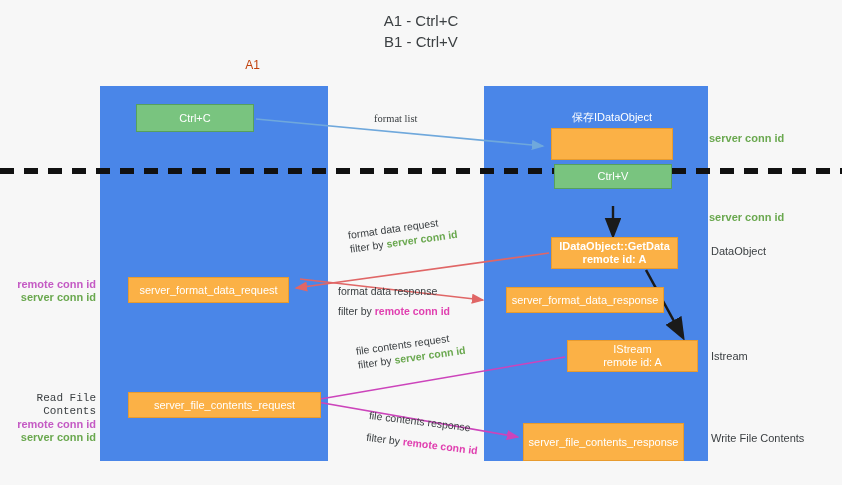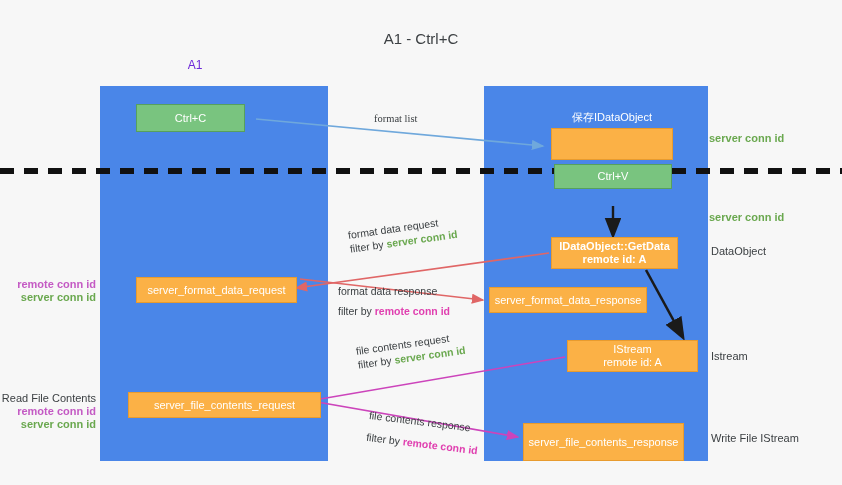--- a/index.html
+++ b/index.html
@@ -9,27 +9,27 @@
     font-family:"Liberation Sans","DejaVu Sans",sans-serif;
     overflow:hidden;
     position:relative;
     color:#3c4043;
   }
   #canvas{position:absolute;left:0;top:0;width:842px;height:485px;}
   .abs{position:absolute;}
 
   
   #title{
-    left:0;top:28px;width:842px;text-align:center;
+    left:0;top:10px;width:842px;text-align:center;
     font-size:15px;line-height:21px;color:#3c4043;
   }
 
   
   .col-head{
-    font-size:12px;line-height:14px;text-align:center;color:#6d28d9;
+    font-size:12px;line-height:14px;text-align:right;color:#c2410c;
   }
   #head-a{left:130px;top:58px;width:130px;}
   #head-b{left:530px;top:58px;width:160px;}
 
   
   .lane{background:#4a86e8;}
   #lane-a{left:100px;top:86px;width:228px;height:375px;}
   #lane-b{left:484px;top:86px;width:224px;height:375px;}
 
   
@@ -37,45 +37,45 @@
     box-sizing:border-box;
     display:flex;flex-direction:column;
     align-items:center;justify-content:center;
     color:#ffffff;font-size:11px;line-height:13px;
     text-align:center;
     padding:2px 4px;
   }
   .box.green{background:#79c47f;border:1px solid #57a05d;}
   .box.orange{background:#fbb146;border:1px solid #e89b2e;}
 
-  #box-ctrlc{left:136px;top:104px;width:109px;height:28px;}
+  #box-ctrlc{left:136px;top:104px;width:118px;height:28px;}
   #box-save-ido{left:551px;top:128px;width:122px;height:32px;gap:41px;}
   #box-ctrlv{left:554px;top:164px;width:118px;height:25px;}
   #box-getdata{left:551px;top:237px;width:127px;height:32px;font-weight:bold;}
-  #box-sfdreq{left:136px;top:277px;width:161px;height:26px;}
-  #box-sfdresp{left:489px;top:287px;width:158px;height:26px;}
+  #box-sfdreq{left:128px;top:277px;width:161px;height:26px;}
+  #box-sfdresp{left:506px;top:287px;width:158px;height:26px;}
   #box-istream{left:567px;top:340px;width:131px;height:32px;}
   #box-sfcreq{left:128px;top:392px;width:193px;height:26px;}
   #box-sfcresp{left:523px;top:423px;width:161px;height:38px;}
 
   
   .rlabel{font-size:11px;line-height:13px;}
   .rlabel.green{color:#6aa84f;font-weight:bold;}
   .rlabel.dark{color:#3c4043;text-align:right;}
   #rl-1{left:709px;top:132px;}
   #rl-2{left:709px;top:211px;}
   #rl-3{left:711px;top:245px;}
   #rl-4{left:711px;top:350px;}
   #rl-5{left:711px;top:432px;}
 
   
   .llabel{font-size:11px;line-height:13px;text-align:right;}
   .ll-remote{color:#c45ac4;font-weight:bold;}
   .ll-server{color:#6aa84f;font-weight:bold;}
-  .ll-plain{color:#3c4043;}
+  .ll-plain{color:#3c4043;font-family:Liberation Mono, monospace;}
   #ll-1{left:0px;top:278px;width:96px;}
   #ll-2{left:0px;top:392px;width:96px;}
 
   
   .mid{font-size:10.5px;line-height:14px;color:#3c4043;white-space:nowrap;}
   .mid .g{color:#6aa84f;font-weight:bold;}
   .mid .m{color:#e040b0;font-weight:bold;}
   #mid-formatlist{left:374px;top:112px;font-family:Liberation Serif, serif;}
   #mid-fdreq{left:347px;top:228px;transform:rotate(-8deg);transform-origin:left top;}
   #mid-fdresp{left:338px;top:284px;}
@@ -90,20 +90,21 @@
 
   svg.overlay{position:absolute;left:0;top:0;width:842px;height:485px;pointer-events:none;}
 </style>
 </head>
 <body>
 
 <div id="canvas">
 
   <div class="abs" id="title">
     <div>A1 - Ctrl+C</div>
+    <div>B1 - Ctrl+V</div>
   </div>
 
   <div class="abs col-head" id="head-a">
     <div>A1</div>
   </div>
 
   <div class="abs lane" id="lane-a"></div>
   <div class="abs lane" id="lane-b"></div>
 
   <svg class="overlay">
@@ -175,21 +176,21 @@
   </div>
 
   <div class="abs box orange" id="box-sfcresp">
     <span>server_file_contents_response</span>
   </div>
 
   <div class="abs rlabel green" id="rl-1">server conn id</div>
   <div class="abs rlabel green" id="rl-2">server conn id</div>
   <div class="abs rlabel dark" id="rl-3">DataObject</div>
   <div class="abs rlabel dark" id="rl-4">Istream</div>
-  <div class="abs rlabel dark" id="rl-5">Write File IStream</div>
+  <div class="abs rlabel dark" id="rl-5">Write File Contents</div>
 
   <div class="abs llabel" id="ll-1">
     <div class="ll-remote">remote conn id</div>
     <div class="ll-server">server conn id</div>
   </div>
   <div class="abs llabel" id="ll-2">
     <div class="ll-plain">Read File Contents</div>
     <div class="ll-remote">remote conn id</div>
     <div class="ll-server">server conn id</div>
   </div>

